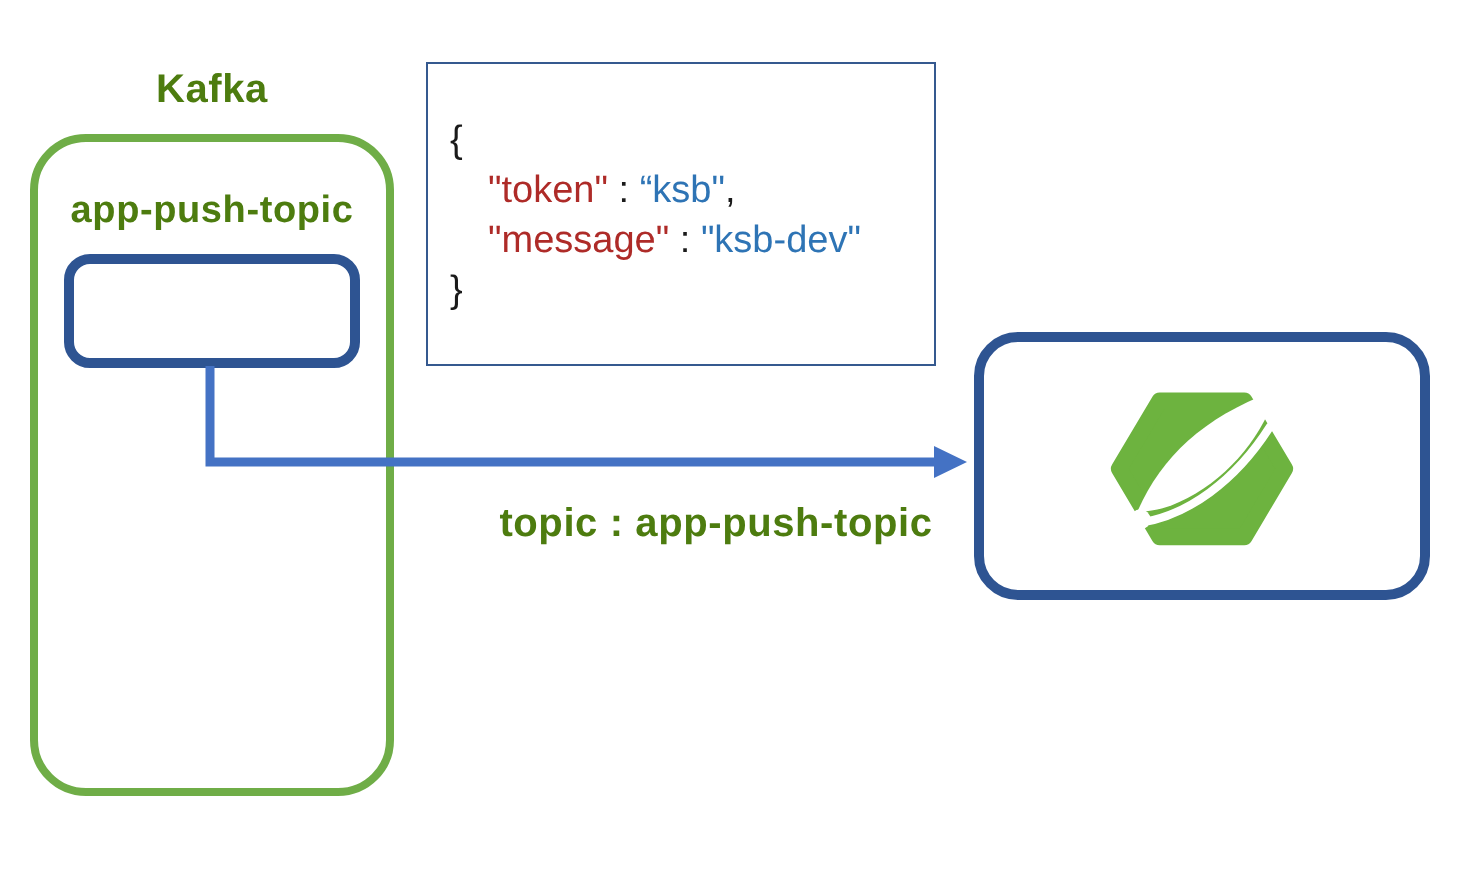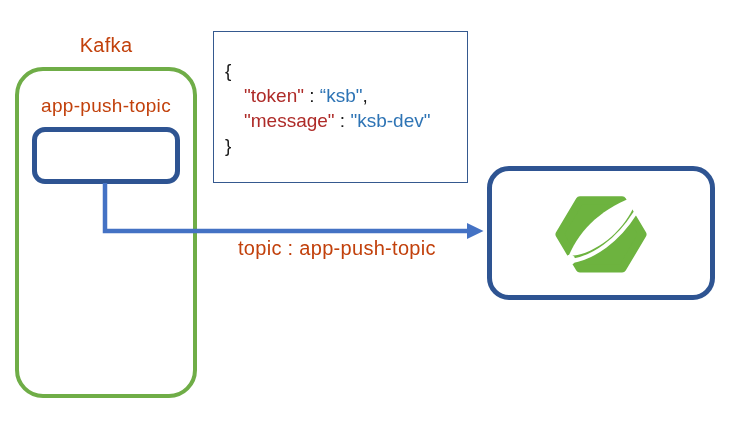--- a/index.html
+++ b/index.html
@@ -13,30 +13,31 @@
     width: 733px;
     height: 442px;
     background: #ffffff;
     overflow: hidden;
   }
   .abs { position: absolute; }
 
   
   .shape-label {
     position: absolute;
-    color: #c2410c;
+    color: #4d7c0f;
     font-size: 20px;
     letter-spacing: 0.3px;
     text-align: center;
     white-space: nowrap;
+    font-weight: bold;
   }
   .kafka-label   { left: 15px;  top: 34px;  width: 182px; }
   .topic-name    { left: 15px;  top: 95px;  width: 182px; font-size: 19px; }
   .consumer-label{ left: 487px; top: 138px; width: 228px; }
-  .arrow-label   { left: 238px; top: 237px; width: 240px; text-align: left; }
+  .arrow-label   { left: 238px; top: 251px; width: 240px; text-align: center; }
 
   
   .kafka-box {
     left: 15px; top: 67px;
     width: 182px; height: 331px;
     border: 4px solid #6fad47;
     border-radius: 28px;
     box-sizing: border-box;
     background: transparent;
   }

